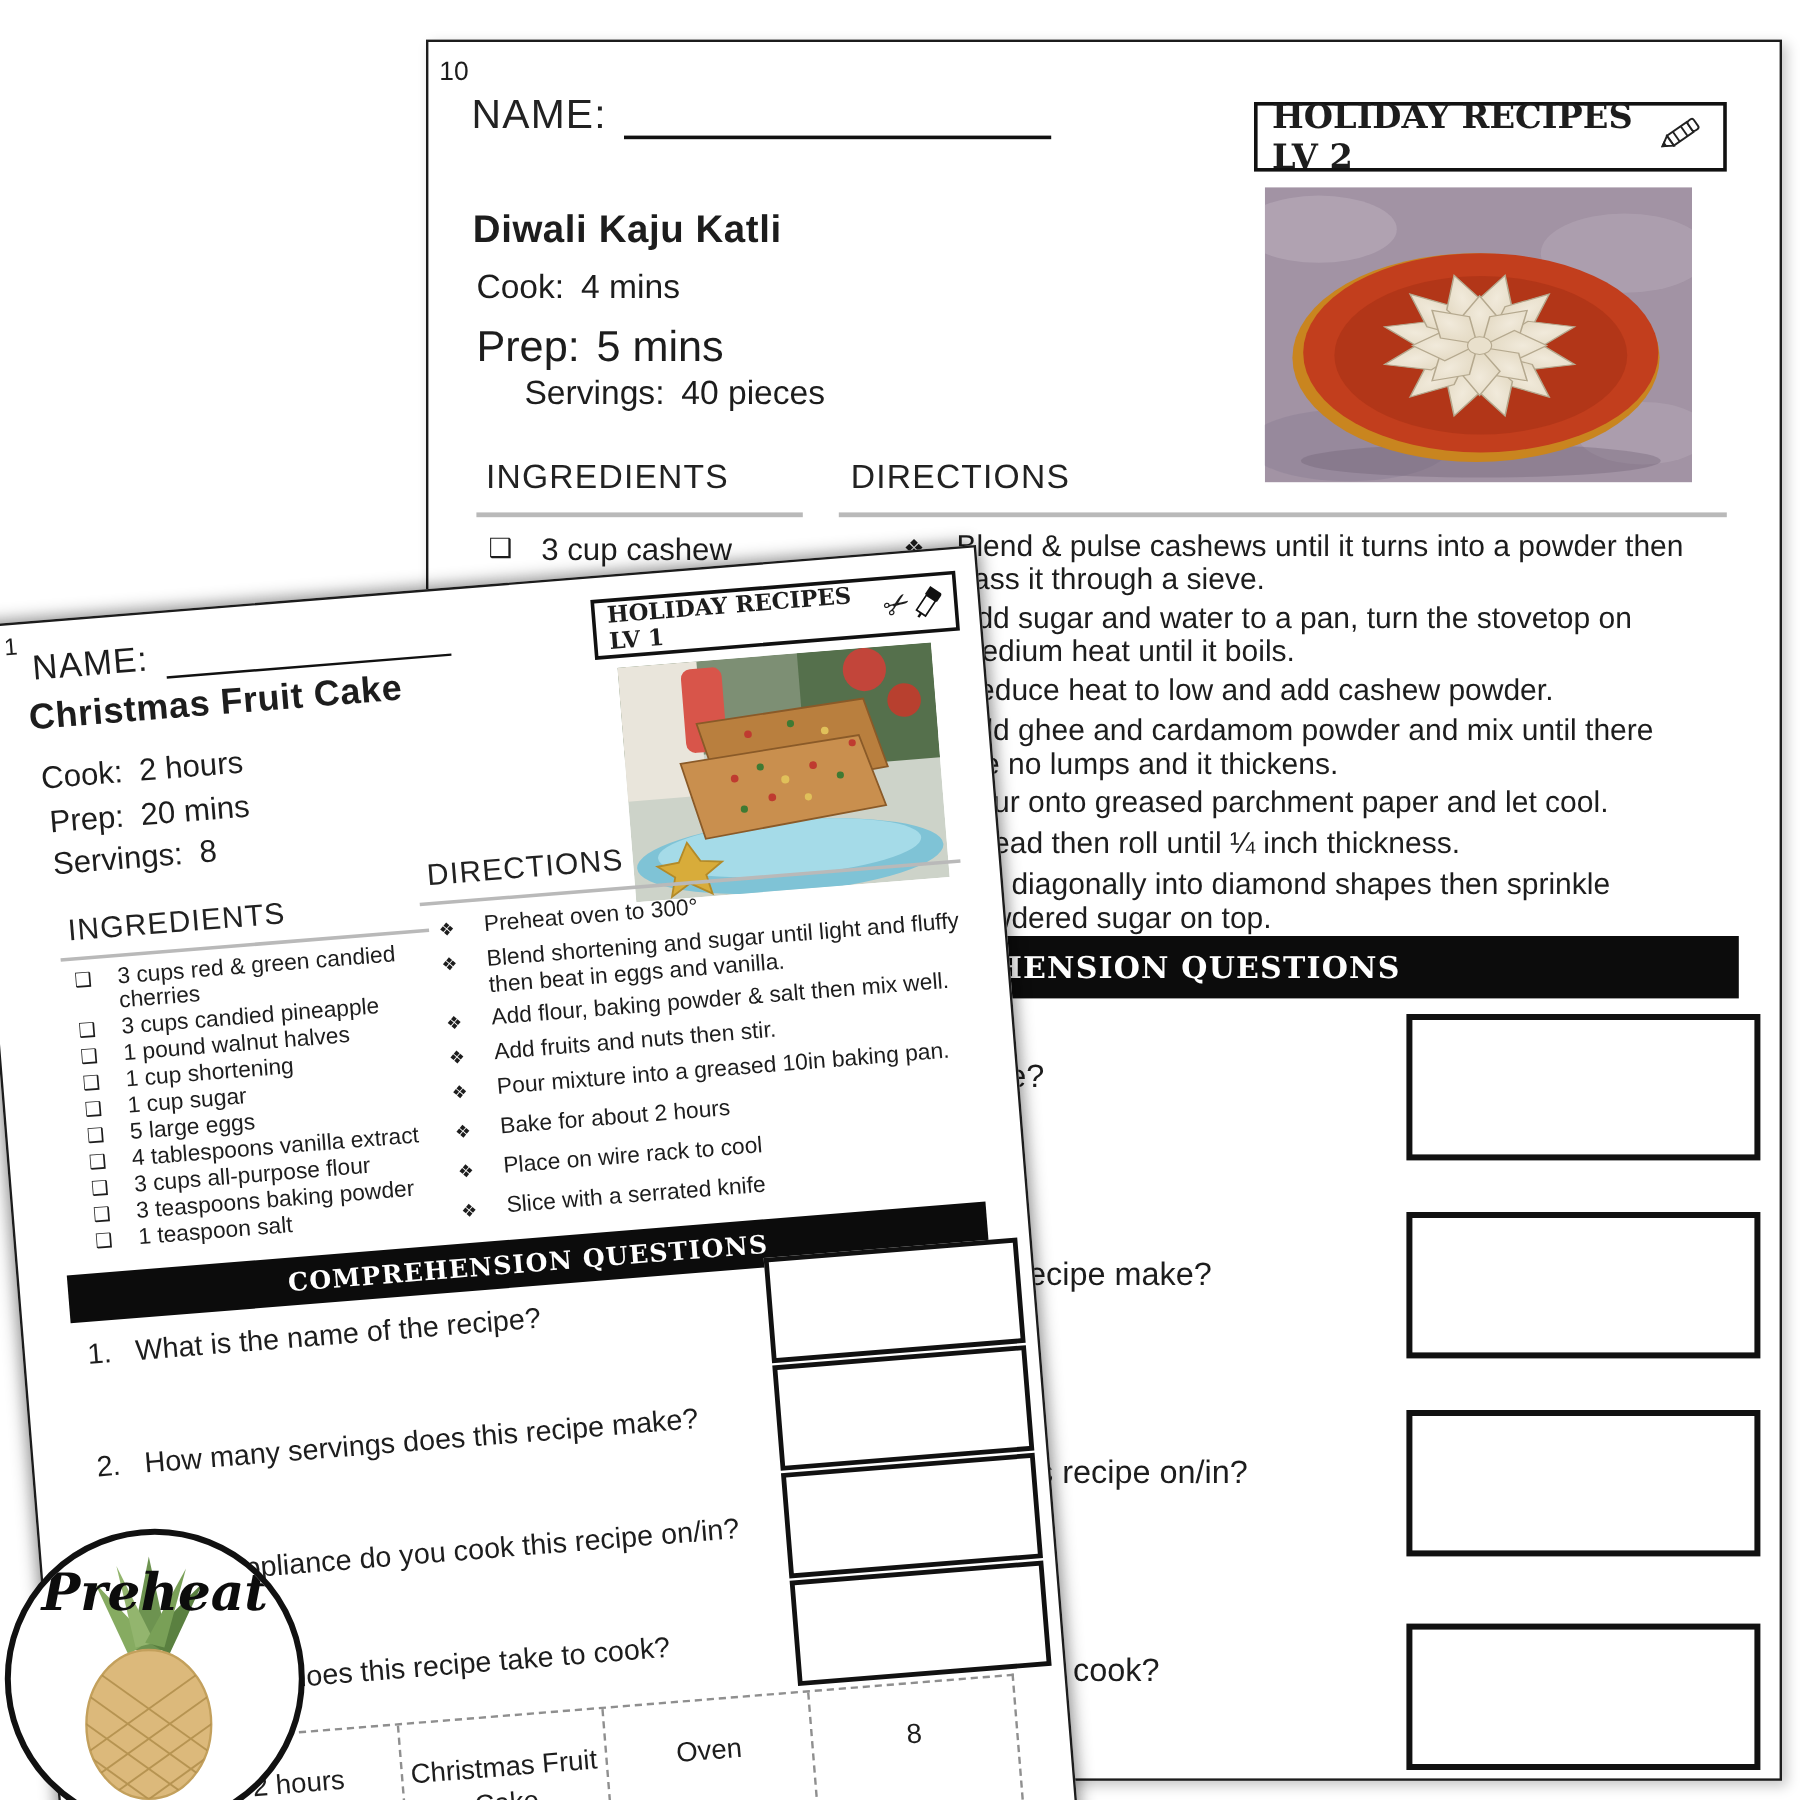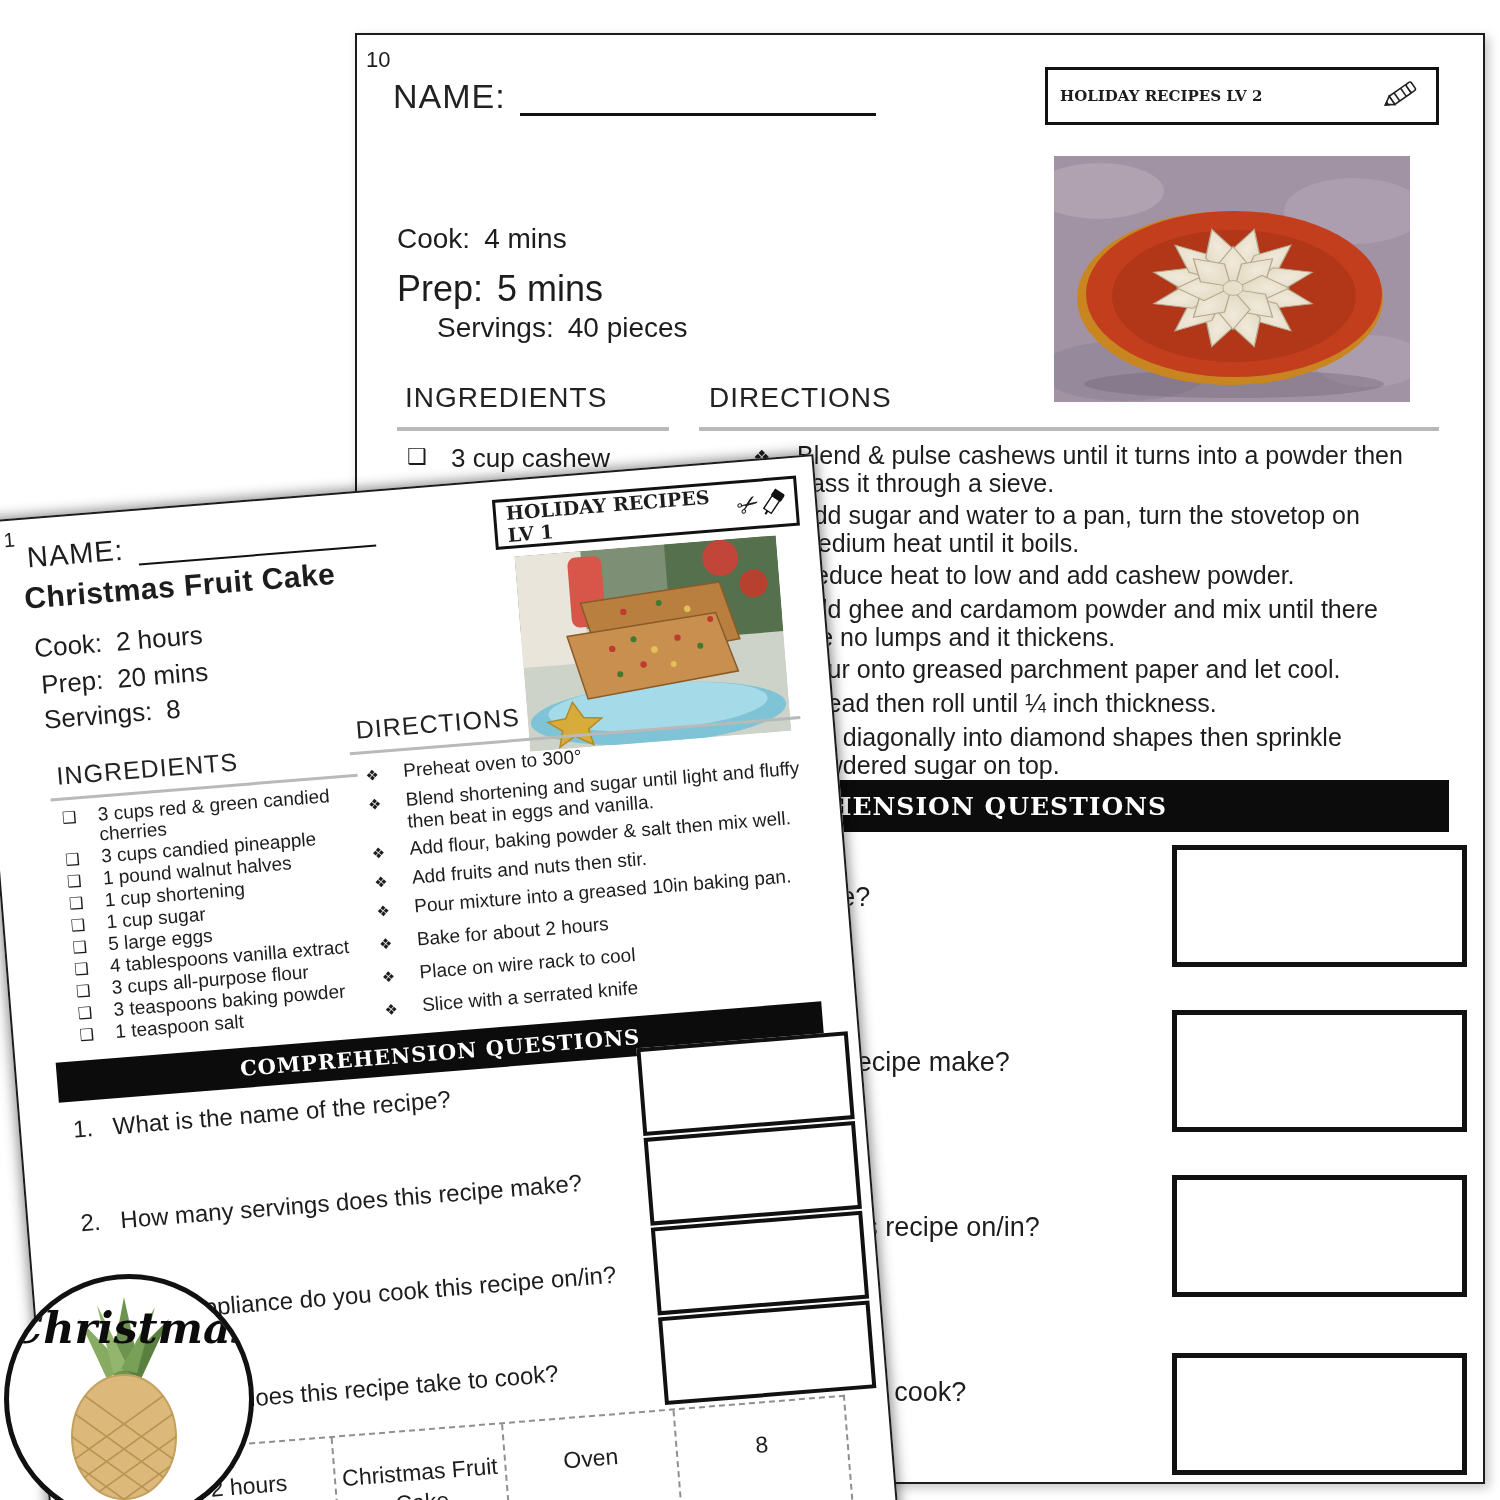--- a/index.html
+++ b/index.html
@@ -10,21 +10,21 @@
 
   
   #page-back{left:355px;top:33px;width:1126px;height:1447px;border:2.5px solid #1c1c1c;
              box-shadow:4px 4px 10px rgba(0,0,0,.22);z-index:1;}
   .bp-num{left:9px;top:12px;font-size:22px;}
   .bp-name-row{left:36px;top:42px;font-size:34px;letter-spacing:1px;color:#222;white-space:nowrap;}
   .name-line{display:inline-block;border-bottom:3px solid #111;height:36px;vertical-align:bottom;margin-left:14px;}
   .bp-name-row .name-line{width:356px;}
   .badge{border:3px solid #111;display:flex;align-items:center;justify-content:space-between;
          font-family:"DejaVu Serif",serif;font-weight:bold;background:#fff;}
-  .bp-badge{left:688px;top:32px;width:394px;height:58px;font-size:15px;padding:0 12px;box-sizing:border-box;}
+  .bp-badge{left:688px;top:50px;width:394px;height:58px;font-size:28px;padding:0 12px;box-sizing:border-box;}
   .bp-photo{left:697px;top:121px;width:356px;height:246px;}
   .bp-title{left:37px;top:138px;font-size:32px;font-weight:bold;letter-spacing:.5px;}
   .meta{white-space:nowrap;}
   .bp-meta1{left:40px;top:188px;font-size:28px;}
   .bp-meta2{left:40px;top:233px;font-size:36px;}
   .bp-meta3{left:40px;top:277px;font-size:28px;margin-left:40px;}
   .meta .lbl{margin-right:14px;}
   .col-head{font-size:28px;letter-spacing:1px;color:#222;}
   .bp-ing-head{left:48px;top:347px;}
   .bp-ing-rule{left:40px;top:392px;width:272px;height:4px;background:#b9b9b9;}
@@ -156,20 +156,21 @@
           <use href="#kd2" transform="rotate(135)"></use>
         <use href="#kd2" transform="rotate(180)"></use>
           <use href="#kd2" transform="rotate(225)"></use>
         <use href="#kd2" transform="rotate(270)"></use>
           <use href="#kd2" transform="rotate(315)"></use>
         <circle cx="0" cy="0" r="10" fill="#e9e0cc" stroke="#b5a98f"></circle>
       </g>
     </svg>
   </div>
 
+  <div class="abs bp-title">Diwali Kaju Katli</div>
   <div class="abs meta bp-meta1">
     <span class="lbl">Cook:</span><span>4 mins</span>
   </div>
   <div class="abs meta bp-meta2">
     <span class="lbl">Prep:</span><span>5 mins</span>
   </div>
   <div class="abs meta bp-meta3">
     <span class="lbl">Servings:</span><span>40 pieces</span>
   </div>
 
@@ -439,14 +440,14 @@
       <line x1="45" y1="120" x2="185" y2="220"></line>
         <line x1="45" y1="95" x2="185" y2="195"></line>
       <line x1="45" y1="145" x2="185" y2="245"></line>
         <line x1="45" y1="170" x2="170" y2="260"></line>
       <line x1="185" y1="120" x2="45" y2="220"></line>
         <line x1="185" y1="95" x2="45" y2="195"></line>
       <line x1="185" y1="145" x2="45" y2="245"></line>
         <line x1="185" y1="170" x2="60" y2="260"></line>
     </g>
   </svg>
-  <div class="logo-txt logo-l1">Christmas</div>
+  <div class="logo-txt logo-l1">Preheat</div>
 </div>
 
 </body></html>

